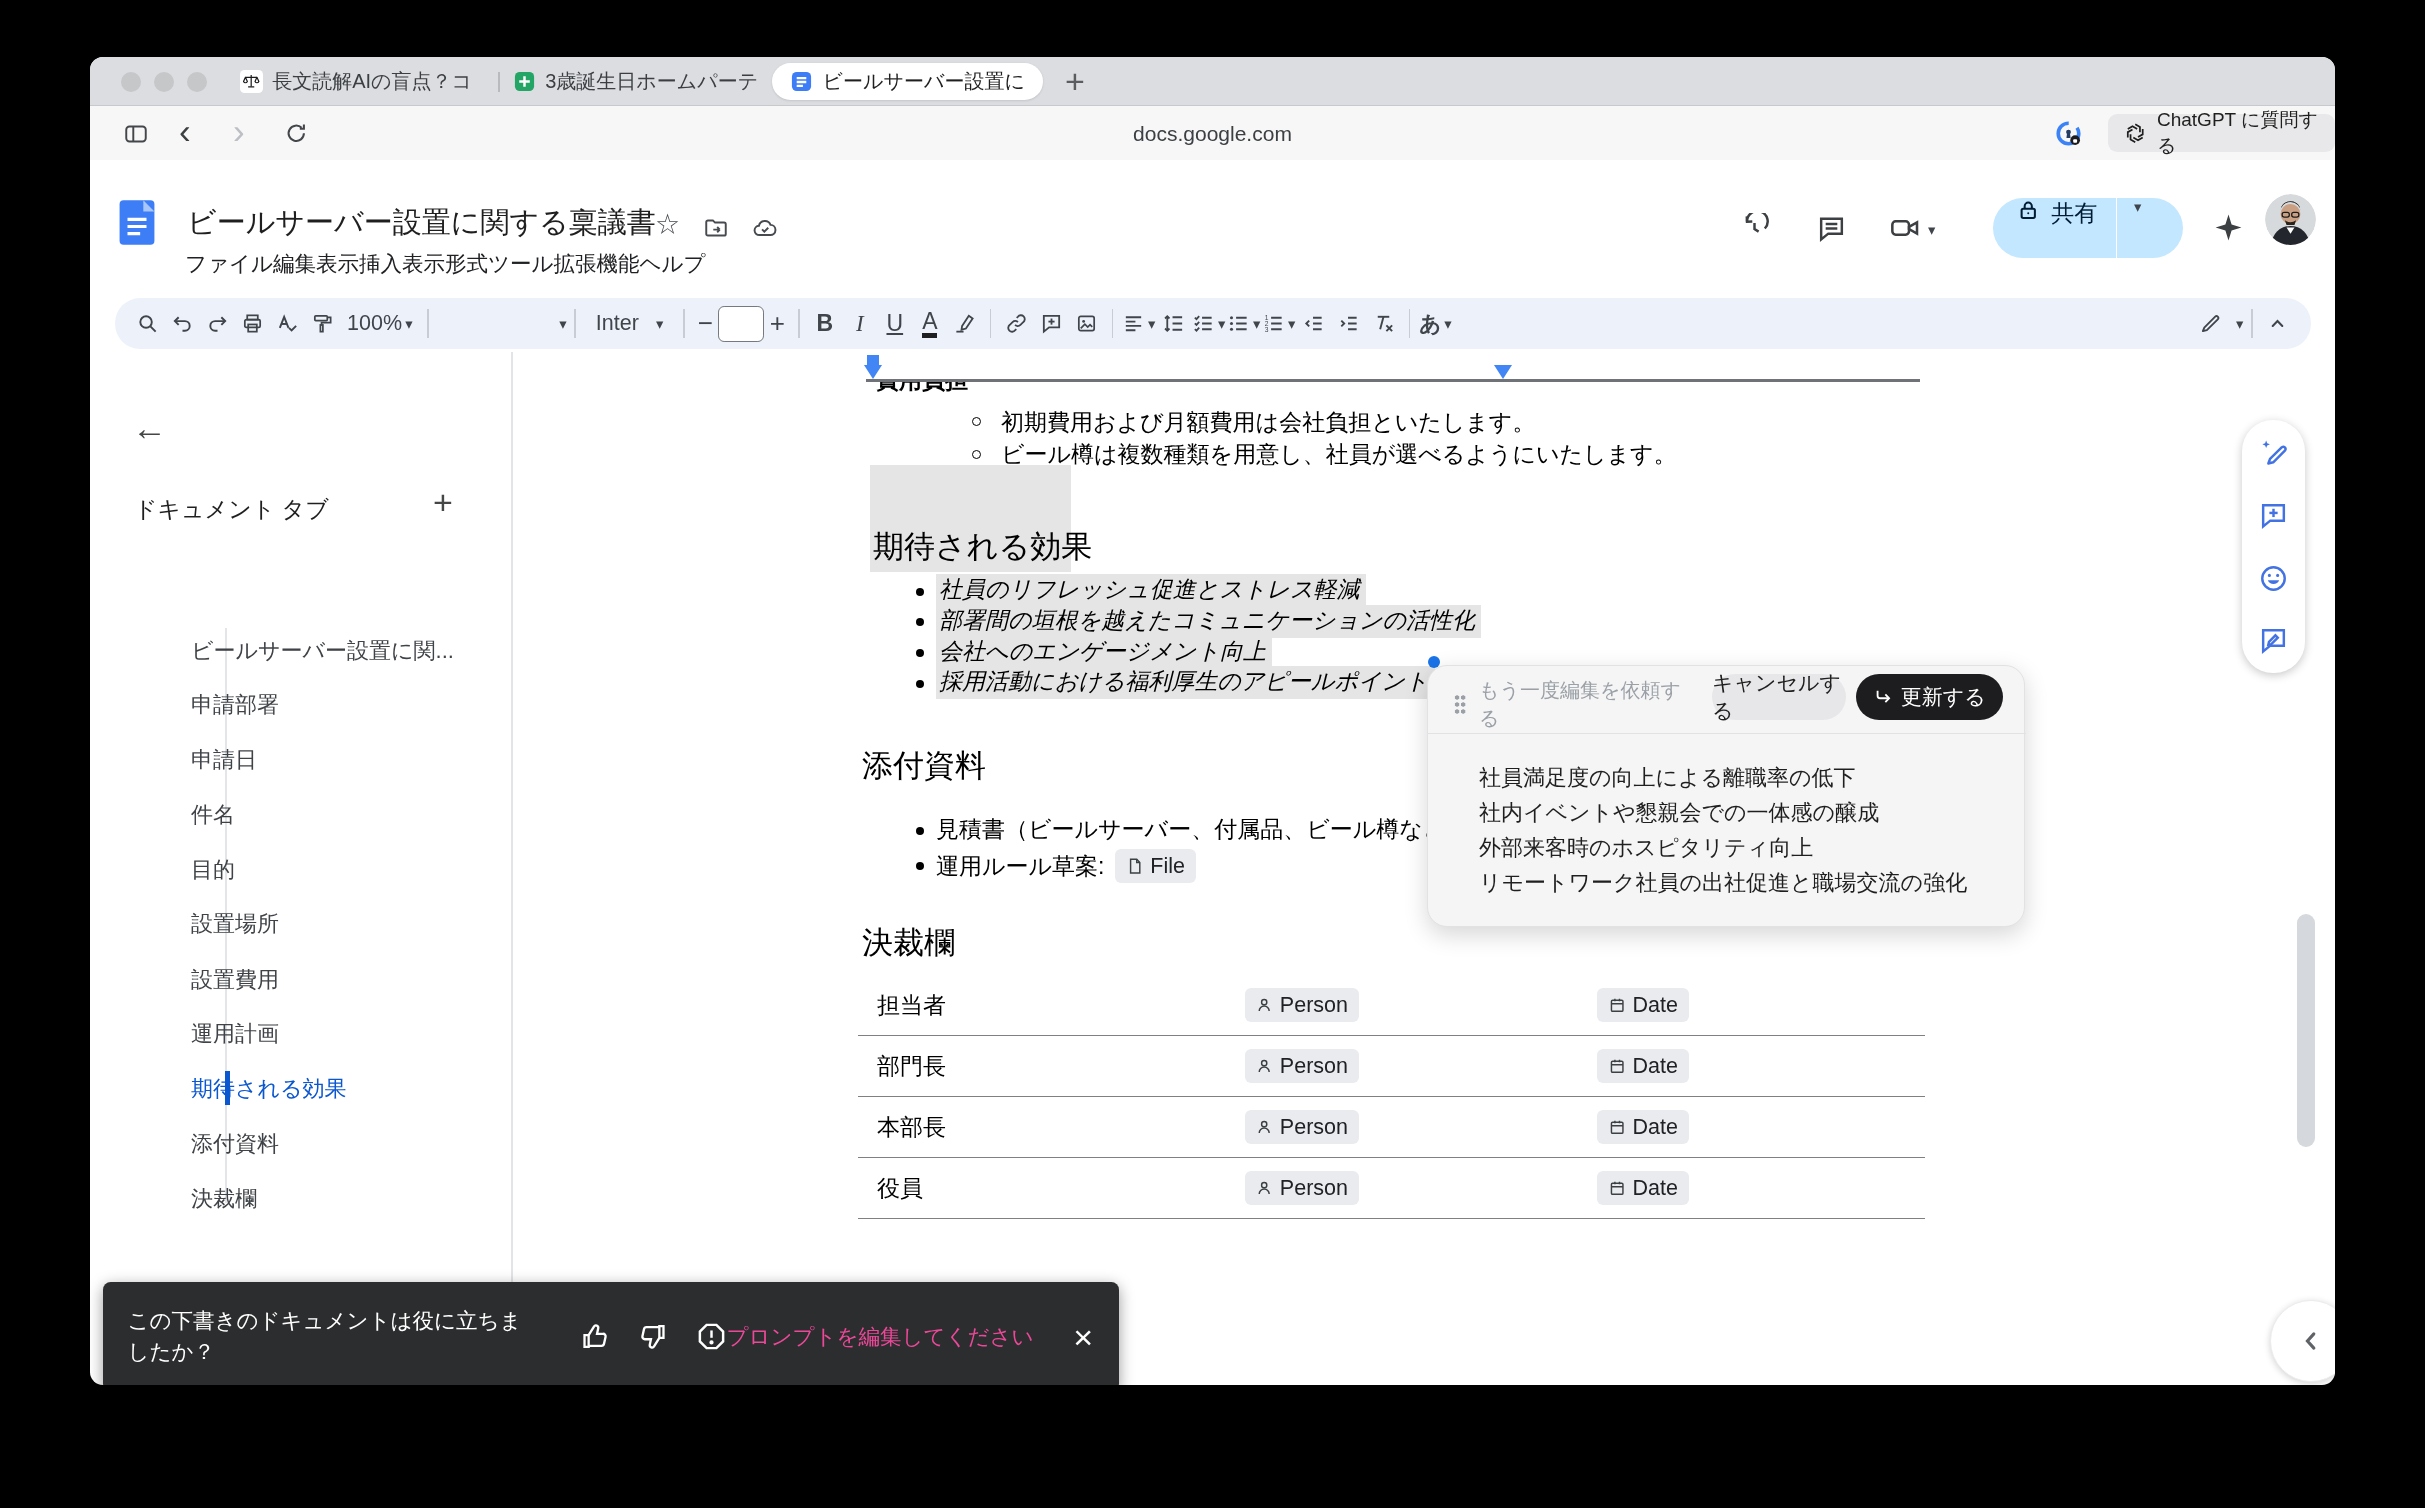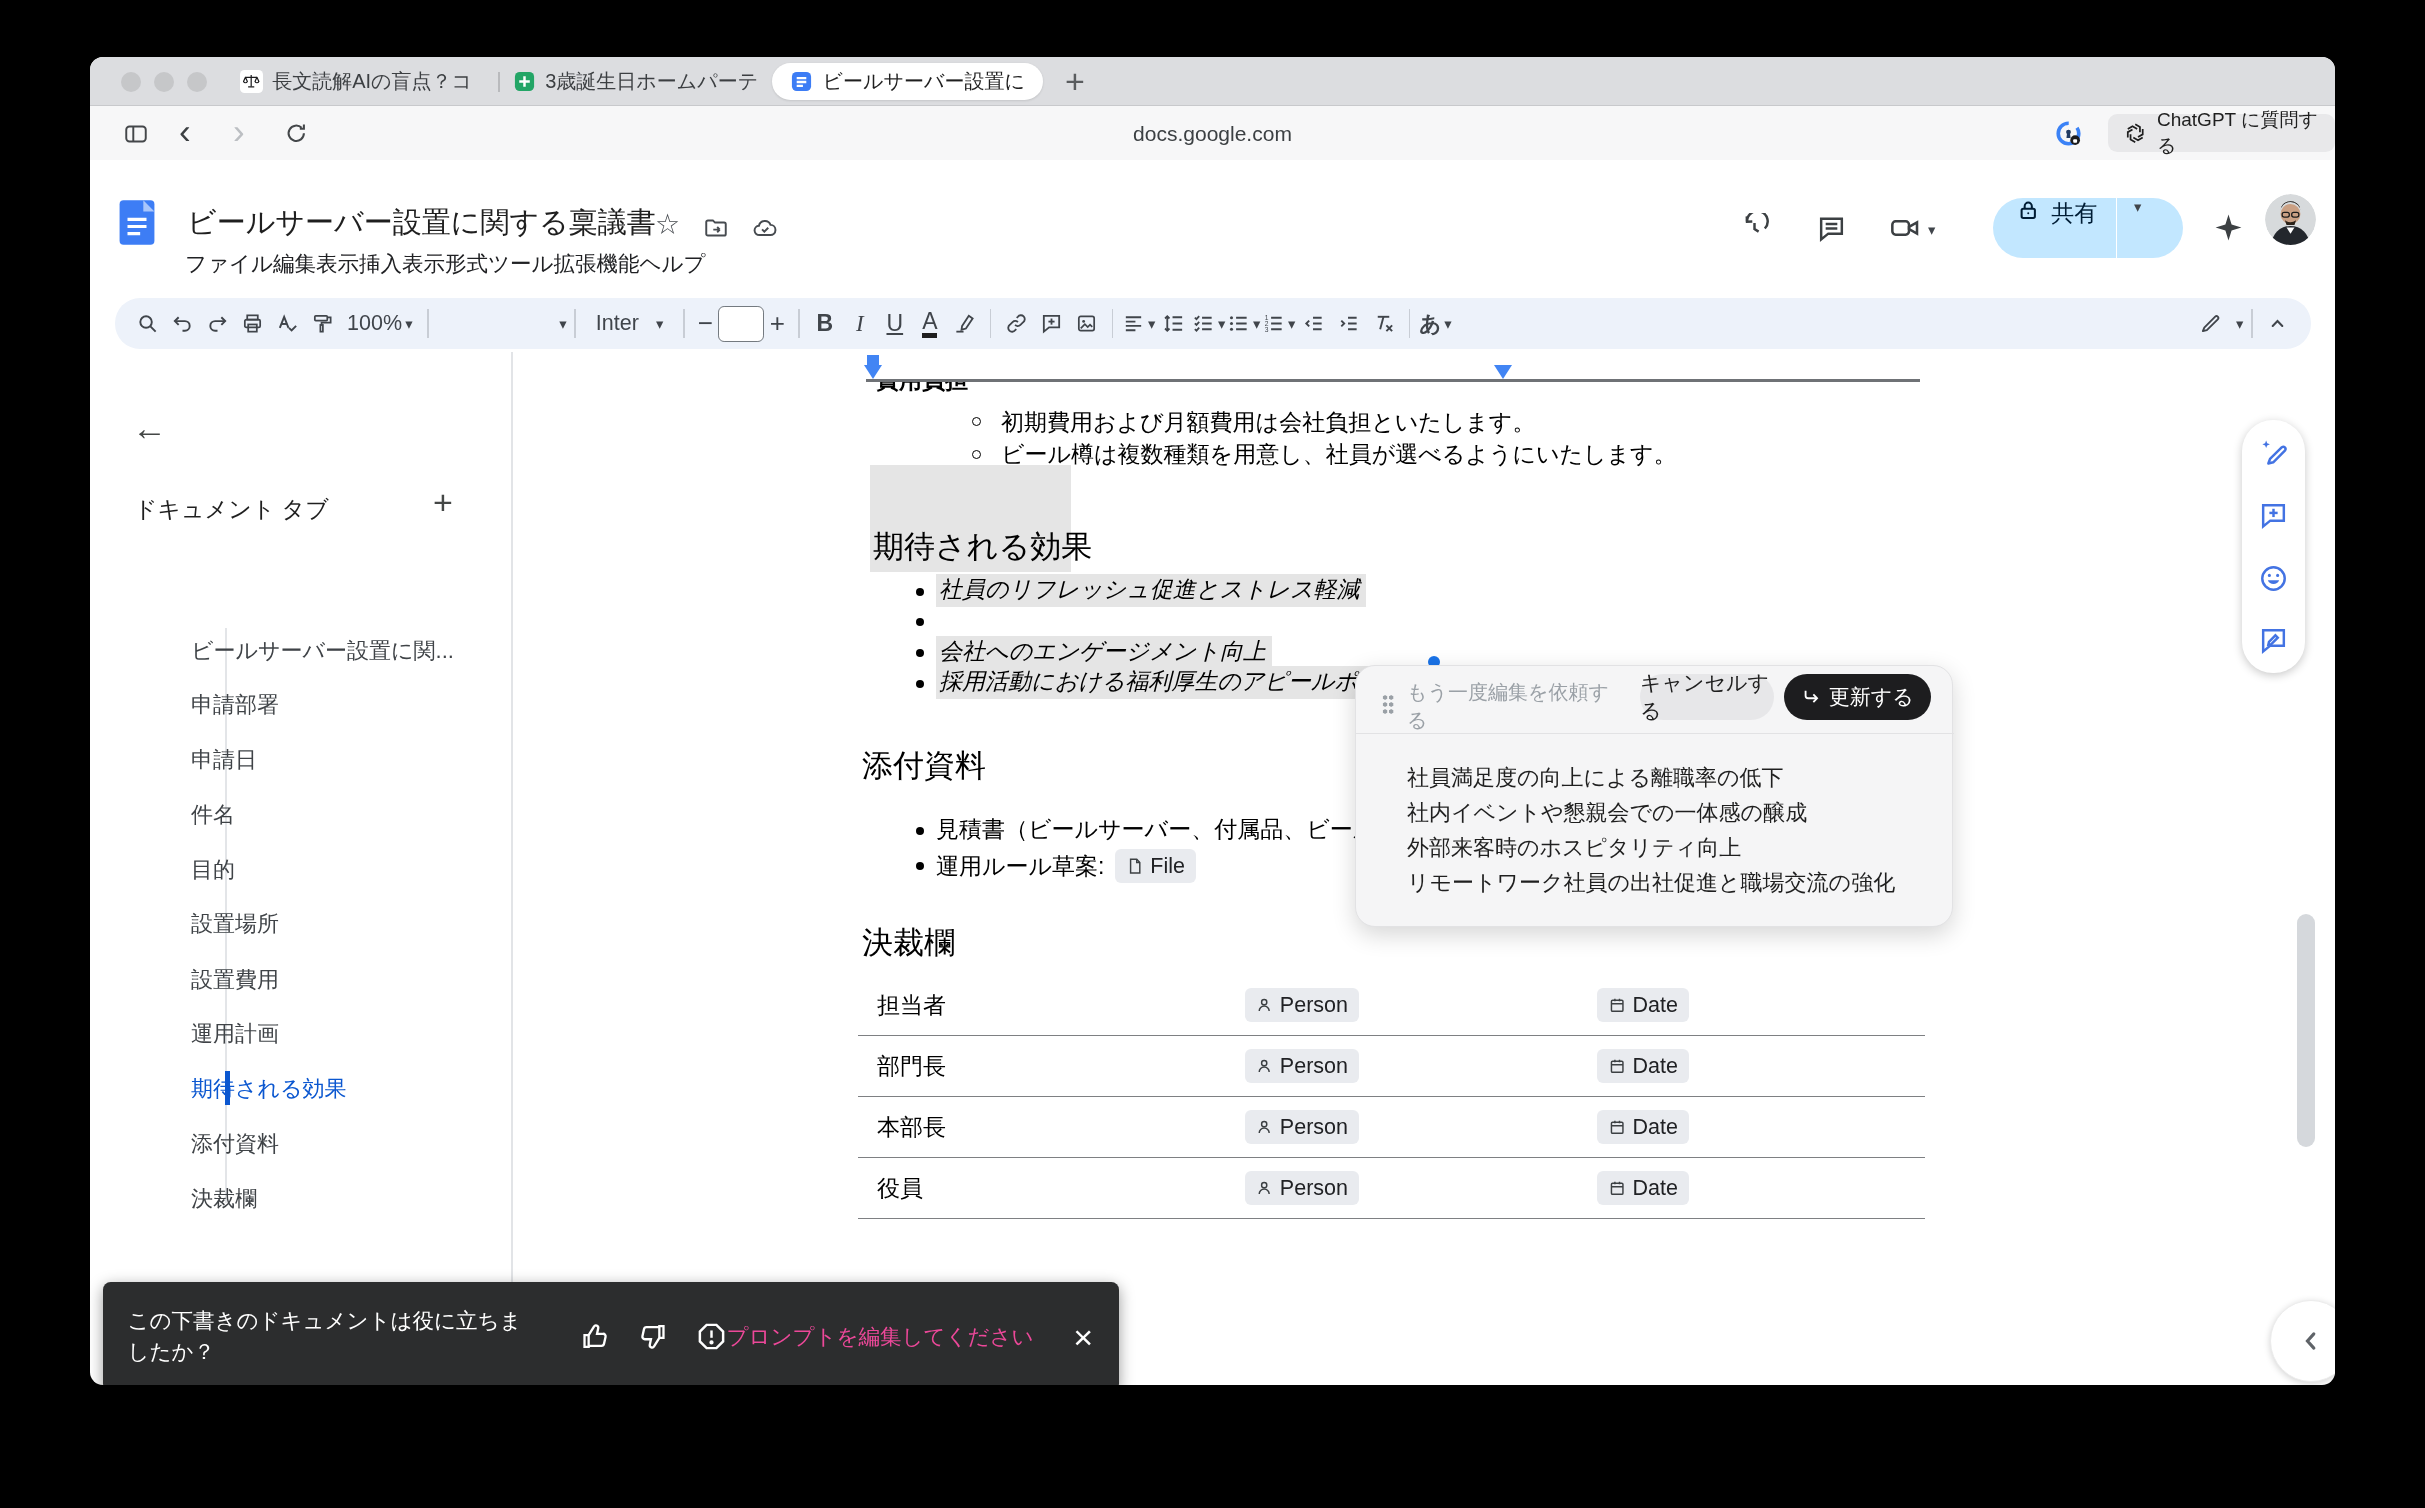--- a/index.html
+++ b/index.html
@@ -44,21 +44,21 @@
   .chip svg{width:18.4px;height:18.4px;color:#3c4043;}
   .tri{width:0;height:0;border-left:9.2px solid transparent;border-right:9.2px solid transparent;border-top:14px solid #4285f4;position:absolute;}
   
   .tbl{position:absolute;left:768px;top:918px;width:1067px;}
   .tbl-head{display:flex;height:65px;background:#f2f2eb;border-bottom:2.3px solid #5f6063;align-items:center;font-size:23px;color:#202124;}
   .tbl-row{display:flex;height:60px;border-bottom:1.5px solid #7e8083;align-items:center;font-size:23px;color:#000;}
   .c1{width:368px;padding-left:19px;box-sizing:border-box;}
   .c2{width:353px;padding-left:19px;box-sizing:border-box;}
   .c3{width:347px;padding-left:19px;box-sizing:border-box;}
   
-  .popup{position:absolute;left:1265px;top:608px;width:598px;height:262px;background:#f5f5f6;border:0.8px solid #e2e2e4;border-radius:20px;box-shadow:0 7.7px 23px rgba(0,0,0,.16);z-index:40;box-sizing:border-box;}
+  .popup{position:absolute;left:1337px;top:608px;width:598px;height:262px;background:#f5f5f6;border:0.8px solid #e2e2e4;border-radius:20px;box-shadow:0 7.7px 23px rgba(0,0,0,.16);z-index:40;box-sizing:border-box;font-family:Liberation Mono, monospace;}
   .pill{display:flex;align-items:center;justify-content:center;border-radius:23px;font-size:21px;cursor:pointer;}
   .pop-item{position:absolute;left:51px;font-size:22px;color:#1f1f1f;white-space:nowrap;}
   
   .rail{position:absolute;left:2152px;top:363px;width:63px;height:253px;background:#fff;border-radius:31px;box-shadow:0 2.3px 9.2px rgba(0,0,0,.22);z-index:30;}
   .rail svg{position:absolute;left:16px;width:31px;height:31px;color:#4373e3;}
   
   .toast{position:absolute;left:13px;top:1225px;width:1016px;height:109px;background:#2c2d2e;border-radius:7.7px;display:flex;align-items:center;z-index:50;box-shadow:0 4.6px 15.3px rgba(0,0,0,.4);}
   .toast svg{width:31px;height:31px;color:#fff;}
   .icbtn{display:flex;align-items:center;justify-content:center;}
 </style>
@@ -685,20 +685,21 @@
   <span class="abs bodytxt" style="left:911px;top:350px">初期費用および月額費用は会社負担といたします。</span>
   <span class="circb" style="left:882px;top:393px"></span>
   <span class="abs bodytxt" style="left:911px;top:382px">ビール樽は複数種類を用意し、社員が選べるようにいたします。</span>
 
   <span class="abs hl" style="left:780px;top:408px;width:201px;height:107px"></span>
   <span class="h2" style="left:783px;top:469px">期待される効果</span>
 
   <span class="dotb" style="left:826px;top:531px"></span>
   <span class="abs bodytxt" style="left:846px;top:517px"><span class="hl" style="padding:2.3px 6.1px 4.6px 3.1px">社員のリフレッシュ促進とストレス軽減</span></span>
   <span class="dotb" style="left:826px;top:561px"></span>
+  <span class="abs bodytxt" style="left:846px;top:548px"><span class="hl" style="padding:2.3px 6.1px 4.6px 3.1px">部署間の垣根を越えたコミュニケーションの活性化</span></span>
   <span class="dotb" style="left:826px;top:592px"></span>
   <span class="abs bodytxt" style="left:846px;top:579px"><span class="hl" style="padding:2.3px 6.1px 4.6px 3.1px">会社へのエンゲージメント向上</span></span>
   <span class="dotb" style="left:826px;top:623px"></span>
   <span class="abs bodytxt" style="left:846px;top:609px"><span class="hl" style="padding:2.3px 6.1px 4.6px 3.1px">採用活動における福利厚生のアピールポイント</span></span>
   <span class="abs" style="left:1338px;top:599px;width:12.3px;height:12.3px;border-radius:50%;background:#1a73e8"></span>
 
   <span class="h2" style="left:772px;top:688px">添付資料</span>
   <span class="dotb" style="left:826px;top:770px"></span>
   <span class="abs bodytxt" style="left:846px;top:757px">見積書（ビールサーバー、付属品、ビール樽など）</span>
   <span class="dotb" style="left:826px;top:805px"></span>

